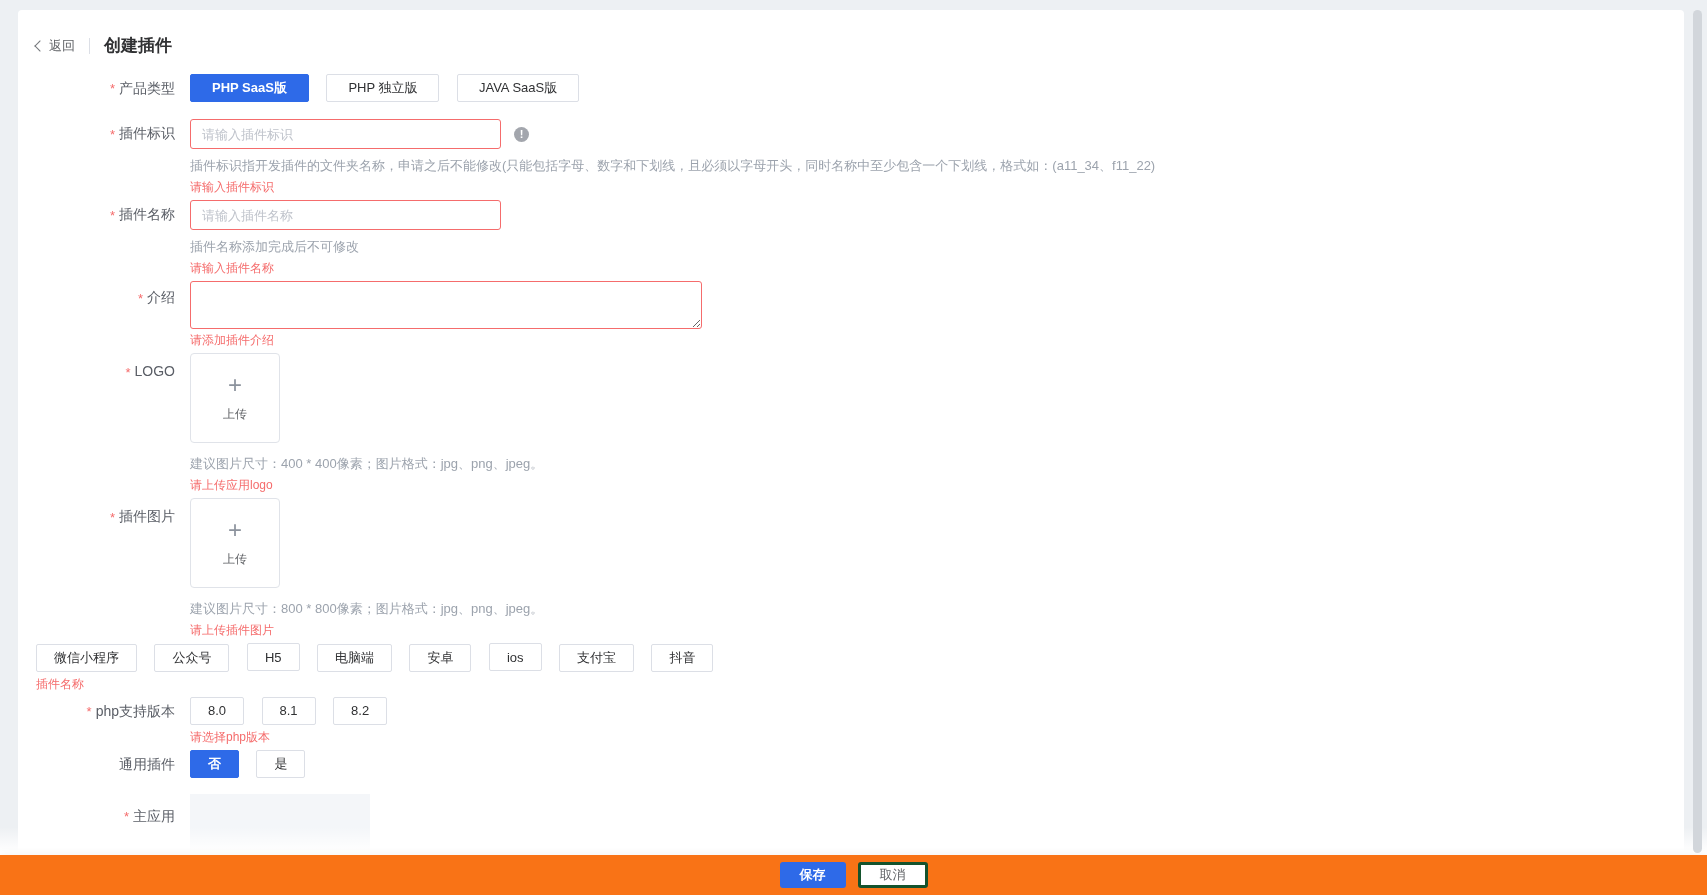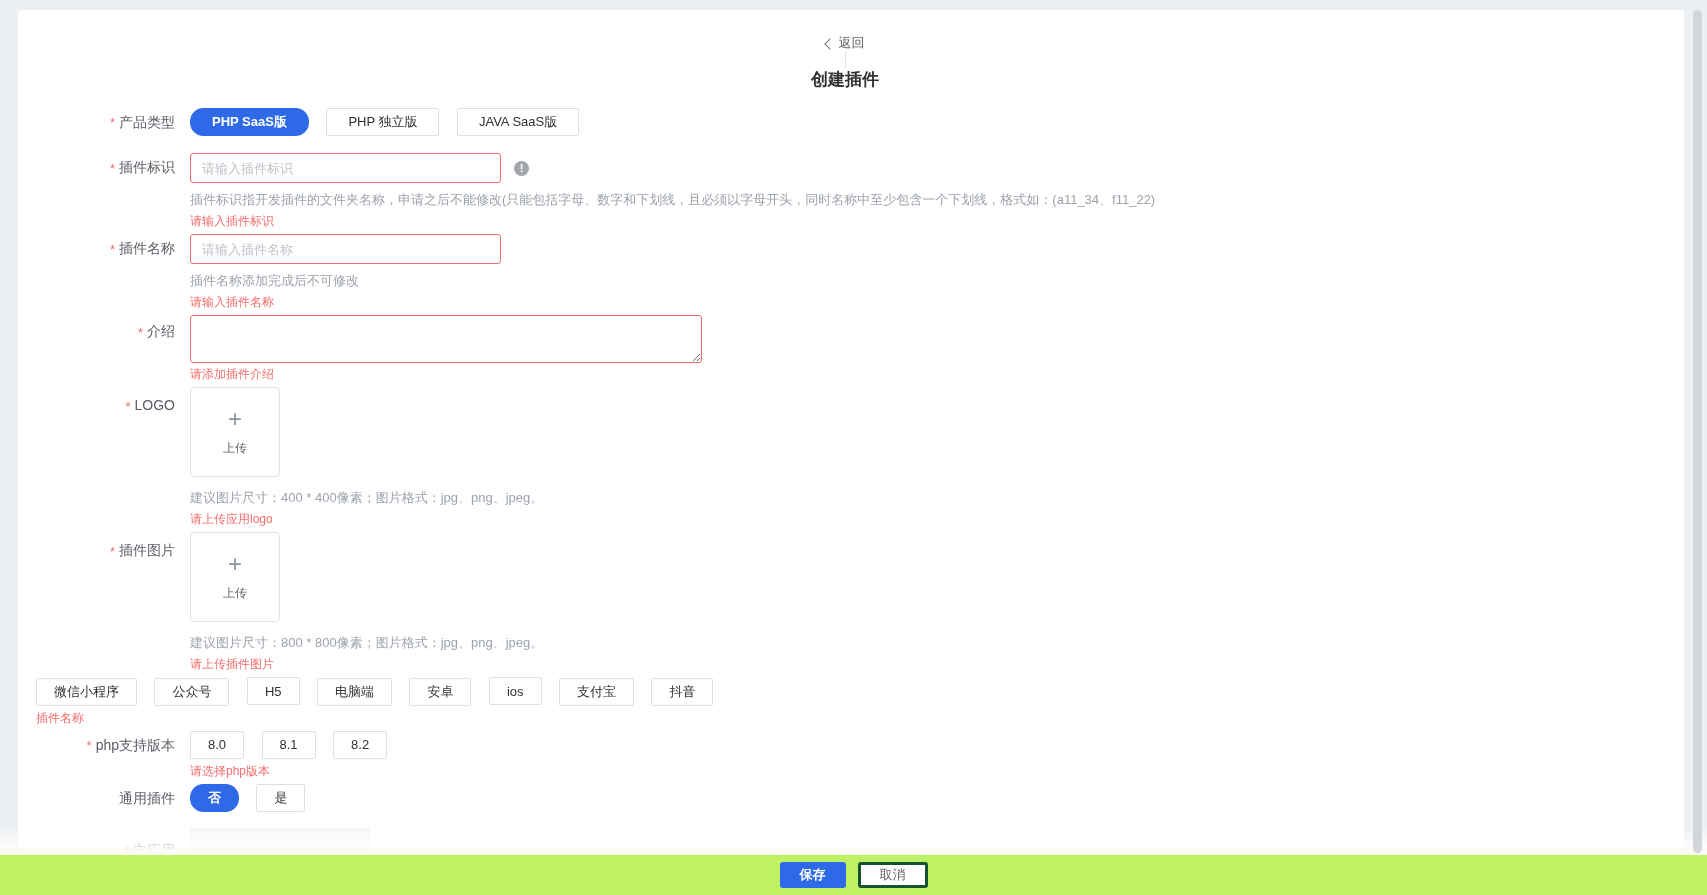--- a/index.html
+++ b/index.html
@@ -10,21 +10,21 @@
     font-family:"Liberation Sans","DejaVu Sans",sans-serif;
     color:#303133;
   }
   .card {
     position:absolute; left:18px; top:10px; width:1666px; bottom:0;
     background:#fff; border-radius:4px 4px 0 0;
   }
   .card-inner { padding:24px 30px 0 18px; }
 
   
-  .header { display:flex; align-items:center;flex-direction:column; }
+  .header { display:flex; align-items:center; }
   .back { display:flex; align-items:center; gap:5px; color:#606266; font-size:13px; cursor:pointer; }
   .chev { width:8px; height:8px; border-left:1.6px solid #73767a; border-bottom:1.6px solid #73767a; transform:rotate(45deg); margin-top:1px; }
   .hdr-divider { width:1px; height:16px; background:#dcdfe6; margin:0 14px; }
   .title { font-size:17px; font-weight:bold; color:#303133; }
 
   
   .form { margin-top:17px; }
   .row { display:flex; }
   .label-col {
     flex:0 0 154px; width:154px; text-align:right; padding-right:15px;
@@ -34,21 +34,21 @@
   .ctrl-col { flex:1; min-width:0; }
   .group { margin-bottom:4px; }
 
   .btn {
     display:inline-flex; align-items:center; justify-content:center;
     height:28px; padding:0 17px; margin-right:13px;
     border:1px solid #dcdfe6; background:#fff; color:#303133;
     font-size:13px; border-radius:2px; cursor:pointer; white-space:nowrap;
   }
   .btn.wide { padding:0 21px; }
-  .btn.sel { background:var(--accent,#2e6ae8); border-color:var(--accent,#2e6ae8); color:#fff; font-weight:bold;border-radius:13px; }
+  .btn.sel { background:var(--accent,#2e6ae8); border-color:var(--accent,#2e6ae8); color:#fff; font-weight:bold; }
 
   .input-line { display:flex; align-items:center; gap:13px; }
   .text-input {
     width:311px; height:30px; border:1px solid #f56c6c; border-radius:3px;
     padding:0 11px; font-size:13px; color:#303133; outline:none; background:#fff;
     font-family:inherit;
   }
   .text-input::placeholder { color:#bfc3cb; }
   .warn-icon {
     width:15px; height:15px; border-radius:50%; background:#a3a6ad; color:#fff;
@@ -78,21 +78,21 @@
   }
   .main-plus { font-size:32px; color:#303133; font-weight:300; line-height:1; }
 
   
   .fade {
     position:absolute; left:0; right:0; bottom:40px; height:28px; z-index:4;
     background:linear-gradient(180deg, rgba(255,255,255,0) 0%, #ffffff 88%);
     pointer-events:none;
   }
   .footer {
-    position:absolute; left:0; bottom:0; width:100%; height:40px; background:#bef264; z-index:5;
+    position:absolute; left:0; bottom:0; width:100%; height:40px; background:#f97316; z-index:5;
     display:flex; align-items:center; justify-content:center; gap:12px;
     box-shadow:0 -2px 8px rgba(0,0,0,0.04);
   }
   .btn-save {
     height:26px; padding:0 20px; background:var(--accent,#2e6ae8); color:#fff;
     border:none; border-radius:3px; font-size:13px; font-weight:bold; cursor:pointer;
     display:inline-flex; align-items:center; font-family:inherit;
   }
   .btn-cancel {
     height:26px; padding:0 19px; background:#fff; color:#606266;

